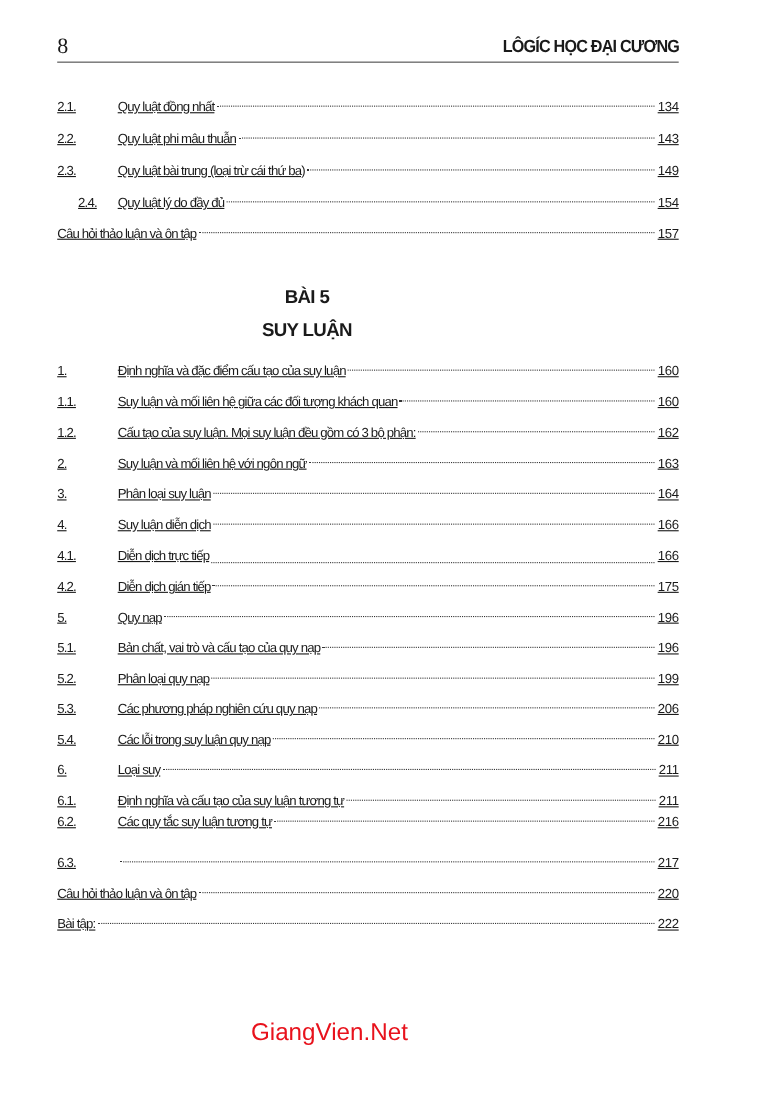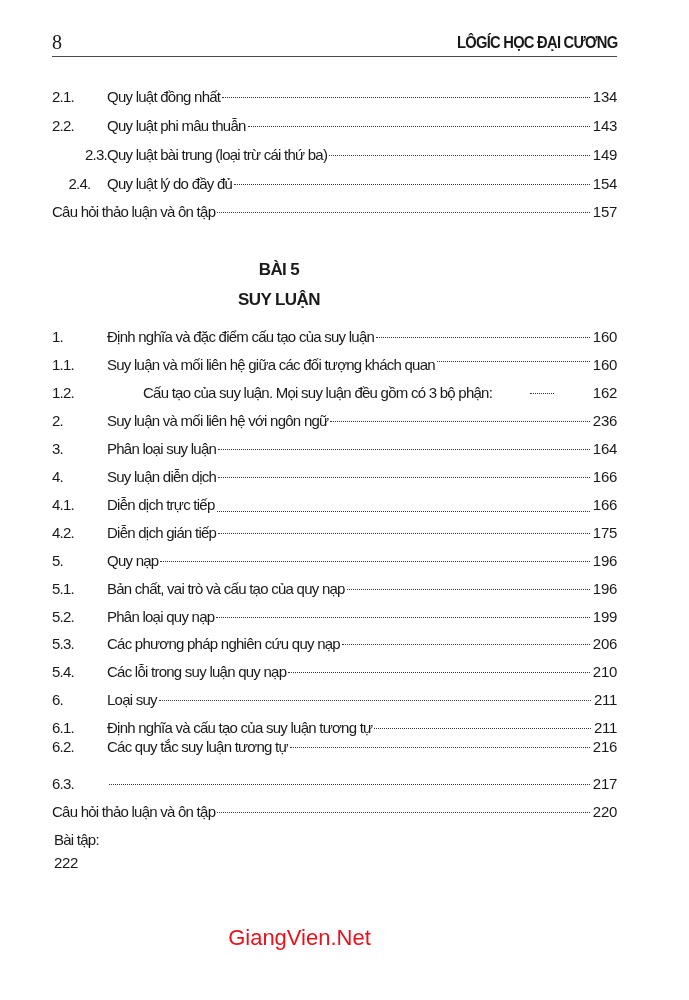--- a/index.html
+++ b/index.html
@@ -1,21 +1,21 @@
 <!DOCTYPE html>
 <html><head>
 <meta charset="utf-8">
 <style>
   html, body { margin:0; padding:0; background:#ffffff; }
   body { width:689px; height:1000px; position:relative; overflow:hidden; color:#1a1a1a; font-family:"Liberation Sans", sans-serif; }
   .page-num { position:absolute; left:52px; top:30px; font-family:"Liberation Serif", serif; font-size:20px; line-height:24px; }
   .running-title { position:absolute; right:72px; top:32px; font-size:16px; line-height:22px; font-weight:bold; letter-spacing:-0.8px; transform:scaleX(0.92); transform-origin:right center; }
   .rule { position:absolute; left:52px; width:565px; top:56px; height:0; border-top:1.5px solid #4a4a4a; }
   .toc { position:absolute; left:52px; width:565px; }
-  .row { position:absolute; left:0; width:565px; height:22px; display:flex; align-items:baseline; font-size:15px; letter-spacing:-0.75px; line-height:22px; }
+  .row { position:absolute; left:0; width:565px; height:22px; display:flex; align-items:baseline; font-size:12px; letter-spacing:-0.75px; line-height:22px;text-decoration:underline; }
   .num { width:55px; flex:0 0 55px; }
   .label { white-space:nowrap; }
   .leader { flex:1 1 auto; border-bottom:1.6px dotted #333; margin:0 3px 0 2px; transform:translateY(-4px); }
   .pg { white-space:nowrap; letter-spacing:-0.3px; }
   .chapter { position:absolute; left:0; width:558px; text-align:center; font-weight:bold; font-size:17px; letter-spacing:-0.6px; line-height:22px; }
   .watermark { position:absolute; left:0; width:599px; top:925px; text-align:center; color:#e8121c; font-size:22px; line-height:26px; font-family:"Liberation Sans", sans-serif; }
 </style>
 </head>
 <body>
 
@@ -29,21 +29,21 @@
     <span class="label">Quy luật đồng nhất</span>
     <span class="leader"></span>
     <span class="pg">134</span>
   </div>
   <div class="row" style="top:29px;">
     <span class="num">2.2.</span>
     <span class="label">Quy luật phi mâu thuẫn</span>
     <span class="leader"></span>
     <span class="pg">143</span>
   </div>
-  <div class="row" style="top:58px;text-align:right;">
+  <div class="row" style="top:58px;">
     <span class="num">2.3.</span>
     <span class="label">Quy luật bài trung (loại trừ cái thứ ba)</span>
     <span class="leader"></span>
     <span class="pg">149</span>
   </div>
   <div class="row" style="top:87px;text-align:center;">
     <span class="num">2.4.</span>
     <span class="label">Quy luật lý do đầy đủ</span>
     <span class="leader"></span>
     <span class="pg">154</span>
@@ -58,37 +58,37 @@
 <div class="chapter" style="top:259px;">BÀI 5</div>
 <div class="chapter" style="top:289px;">SUY LUẬN</div>
 
 <div class="toc" style="top:326px;">
   <div class="row" style="top:0px;">
     <span class="num">1.</span>
     <span class="label">Định nghĩa và đặc điểm cấu tạo của suy luận</span>
     <span class="leader"></span>
     <span class="pg">160</span>
   </div>
-  <div class="row" style="top:28px;align-items:center;">
+  <div class="row" style="top:28px;">
     <span class="num">1.1.</span>
     <span class="label">Suy luận và mối liên hệ giữa các đối tượng khách quan</span>
     <span class="leader"></span>
     <span class="pg">160</span>
   </div>
-  <div class="row" style="top:56px;gap:36px;">
+  <div class="row" style="top:56px;">
     <span class="num">1.2.</span>
     <span class="label">Cấu tạo của suy luận. Mọi suy luận đều gồm có 3 bộ phận:</span>
     <span class="leader"></span>
     <span class="pg">162</span>
   </div>
   <div class="row" style="top:84px;">
     <span class="num">2.</span>
     <span class="label">Suy luận và mối liên hệ với ngôn ngữ</span>
     <span class="leader"></span>
-    <span class="pg">236</span>
+    <span class="pg">163</span>
   </div>
   <div class="row" style="top:112px;">
     <span class="num">3.</span>
     <span class="label">Phân loại suy luận</span>
     <span class="leader"></span>
     <span class="pg">164</span>
   </div>
   <div class="row" style="top:140px;">
     <span class="num">4.</span>
     <span class="label">Suy luận diễn dịch</span>
@@ -158,20 +158,20 @@
   <div class="row" style="top:447px;">
     <span class="num">6.3.</span>
     <span class="leader"></span>
     <span class="pg">217</span>
   </div>
   <div class="row" style="top:475px;">
     <span class="label">Câu hỏi thảo luận và ôn tập</span>
     <span class="leader"></span>
     <span class="pg">220</span>
   </div>
-  <div class="row" style="top:503px;flex-direction:column;">
+  <div class="row" style="top:503px;">
     <span class="label">Bài tập:</span>
     <span class="leader"></span>
     <span class="pg">222</span>
   </div>
 </div>
 
 <div class="watermark">GiangVien.Net</div>
 
 </body></html>

